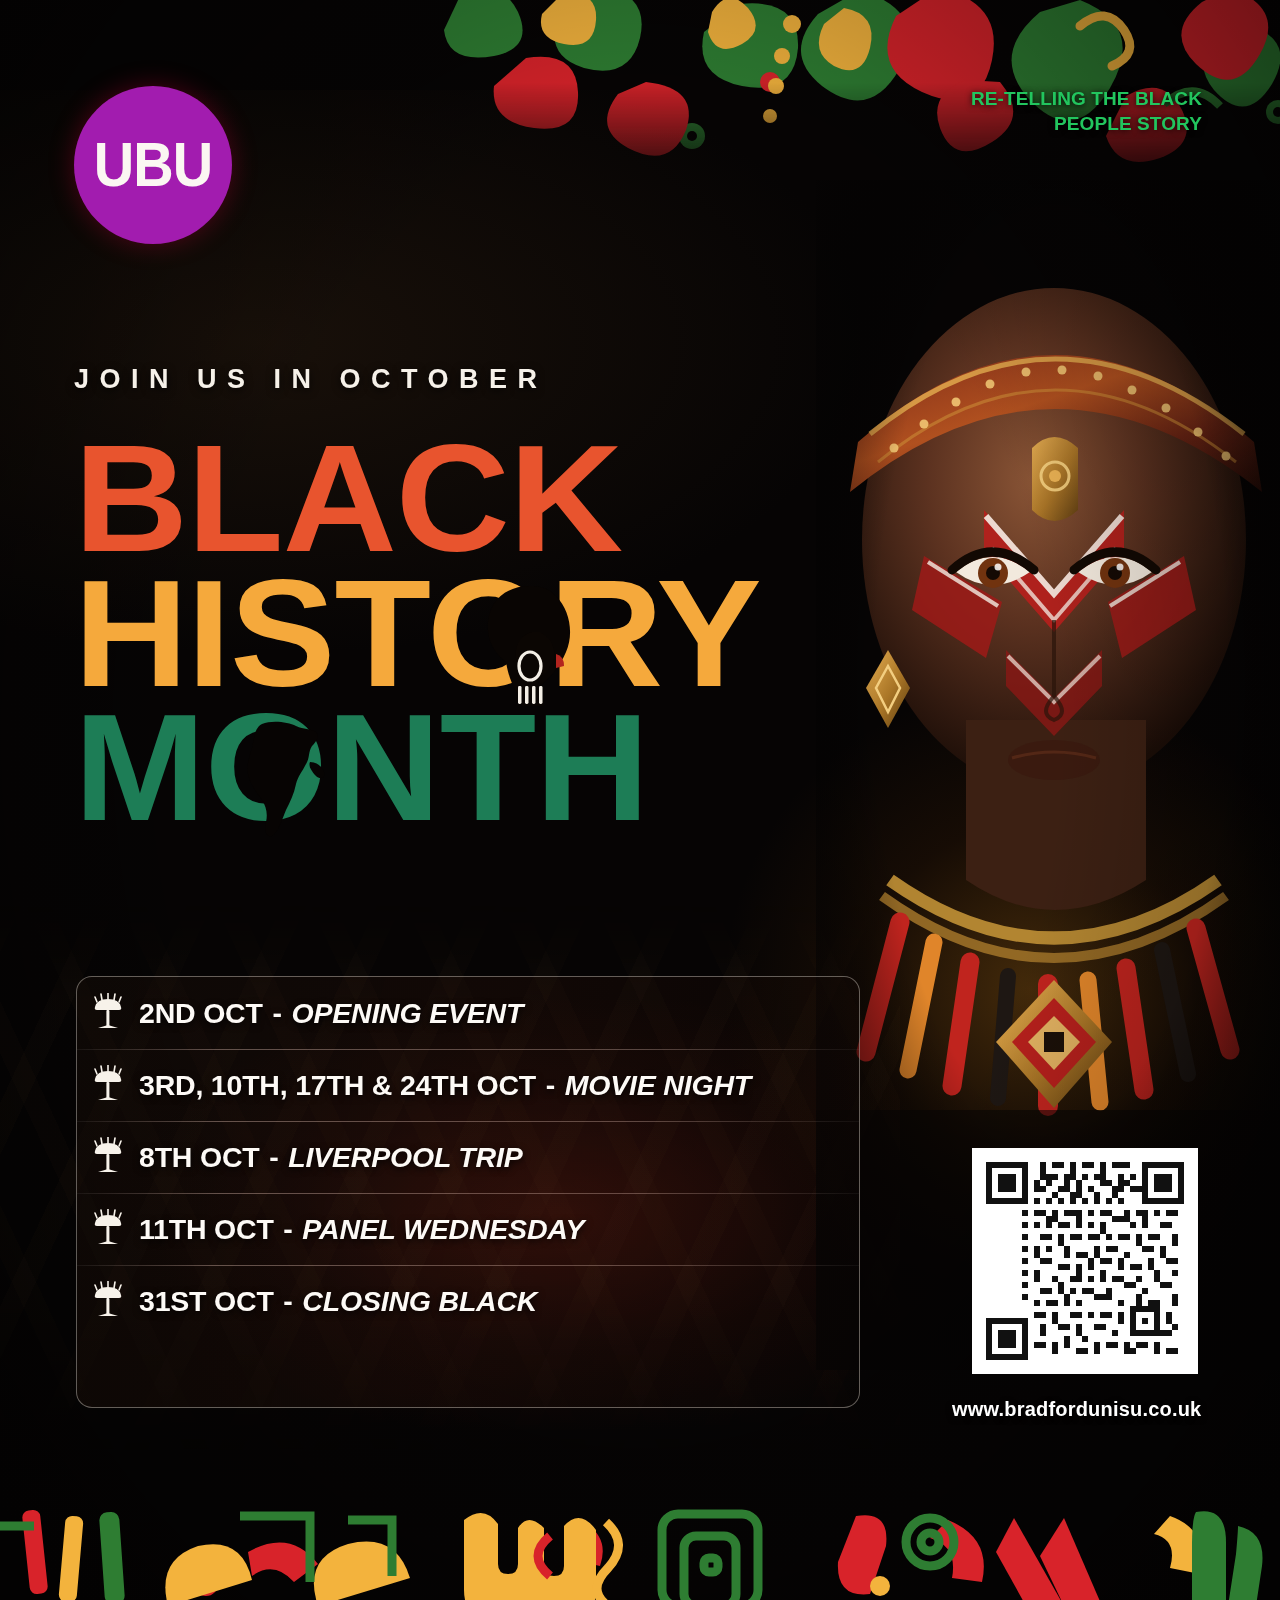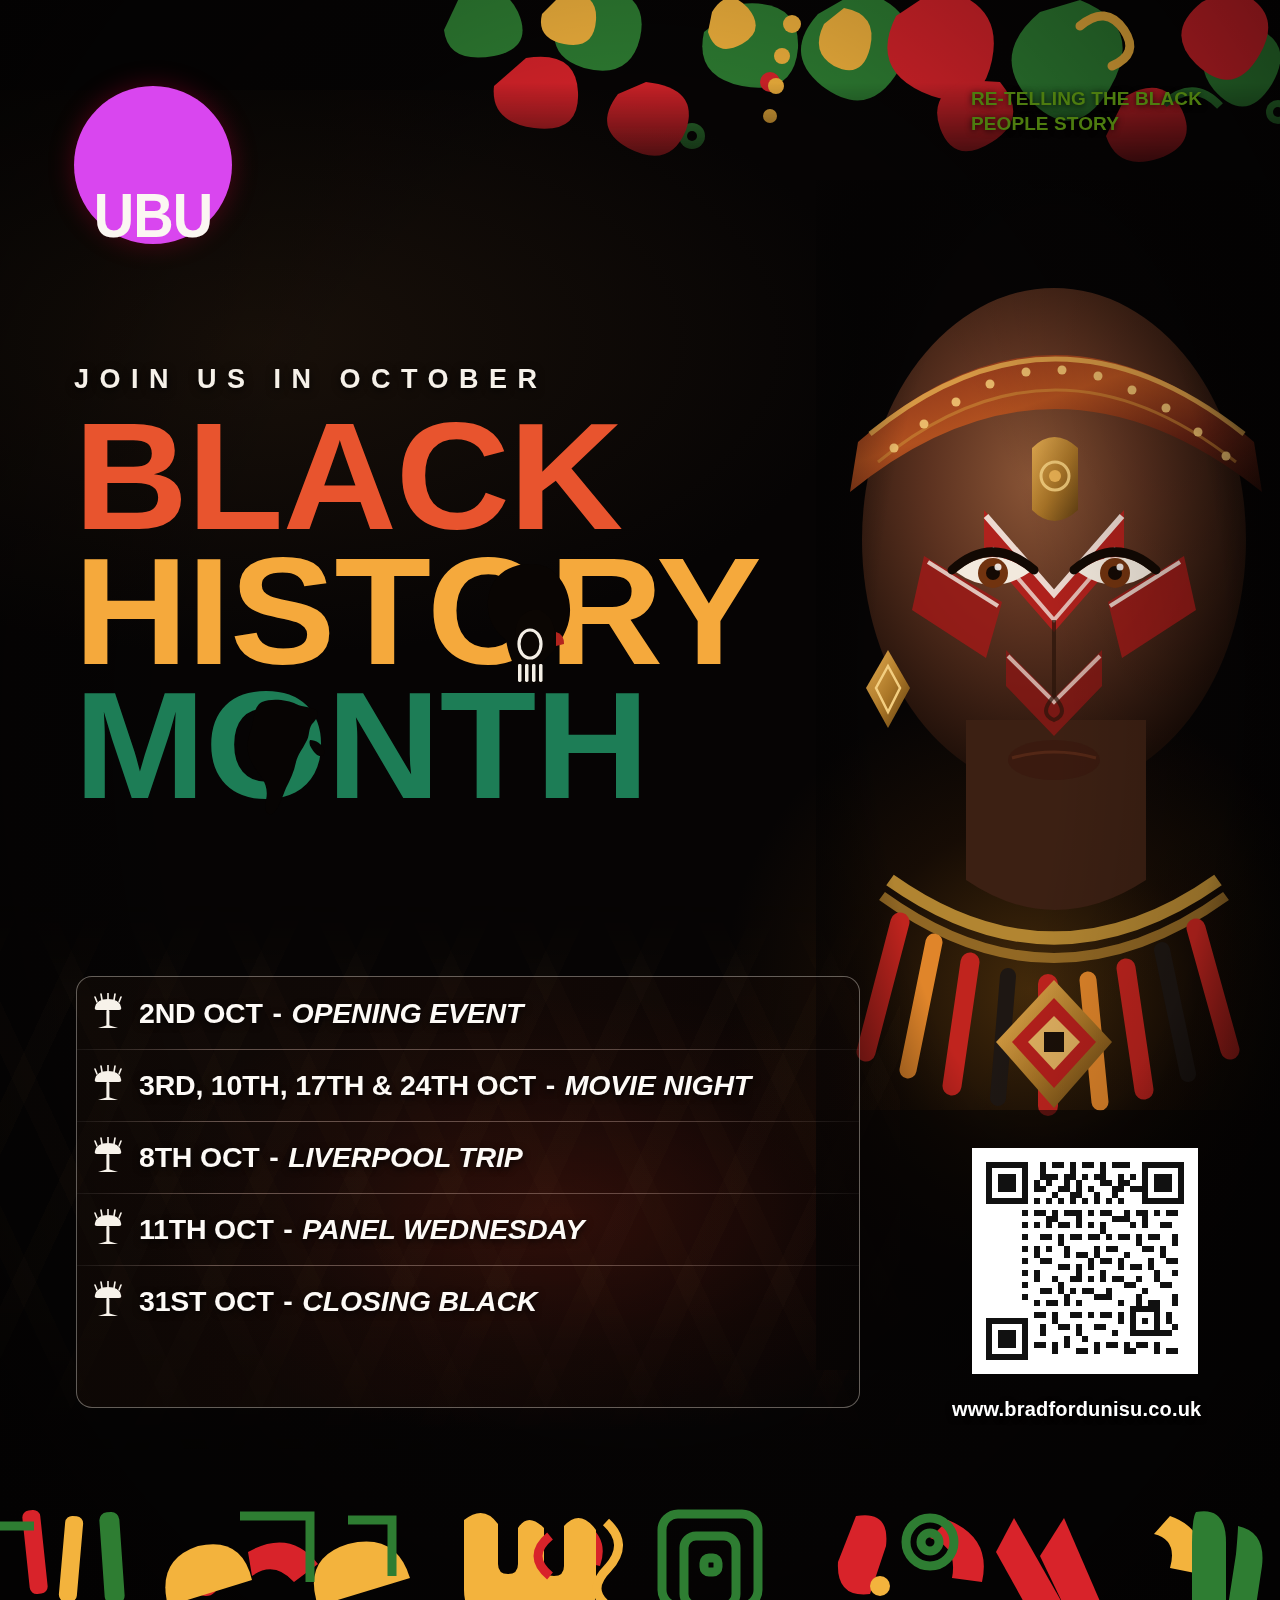--- a/index.html
+++ b/index.html
@@ -61,46 +61,46 @@
   .portrait {
     position:absolute; right:-6px; top:180px; width:470px; height:1190px;
     z-index:3; pointer-events:none;
   }
   .portrait svg { display:block; width:100%; height:100%; }
 
   
   .logo {
     position:absolute; left:74px; top:86px;
     width:158px; height:158px; border-radius:50%;
-    background:#d946ef; z-index:20;
-    display:flex; align-items:flex-end; justify-content:center;
+    background:#a21caf; z-index:20;
+    display:flex; align-items:center; justify-content:center;
     box-shadow:0 0 26px rgba(228,7,59,.30);
   }
   .logo-text {
     color:#FBF7F2; font-weight:700; font-size:56px;
     letter-spacing:-1px; line-height:1;
     font-family:"Liberation Sans", sans-serif;
     transform:scaleY(1.12);
   }
 
   
   .tagline {
     position:absolute; right:78px; top:86px; z-index:20;
-    color:#4d7c0f;
+    text-align:right; color:#22c55e;
     font-size:19px; font-weight:700; line-height:1.32;
     letter-spacing:.1px;
     text-shadow:0 1px 6px rgba(0,0,0,.9);
   }
 
   
   .headline { position:absolute; left:74px; top:366px; z-index:15; }
   .kicker {
     color:#F6F1E9; font-size:27px; font-weight:700;
     letter-spacing:10.5px; line-height:1;
-    margin-bottom:18px;
+    margin-bottom:40px;
     text-shadow:0 2px 8px rgba(0,0,0,.8);
   }
   .big {
     font-weight:800; line-height:.86;
     letter-spacing:-1px;
     font-family:"Liberation Sans", sans-serif;
     display:block;
   }
   .word-black {
     color:#E8542E; font-size:152px;

